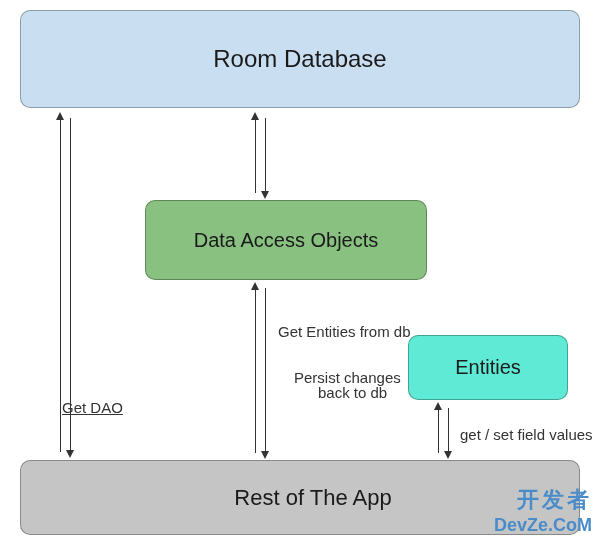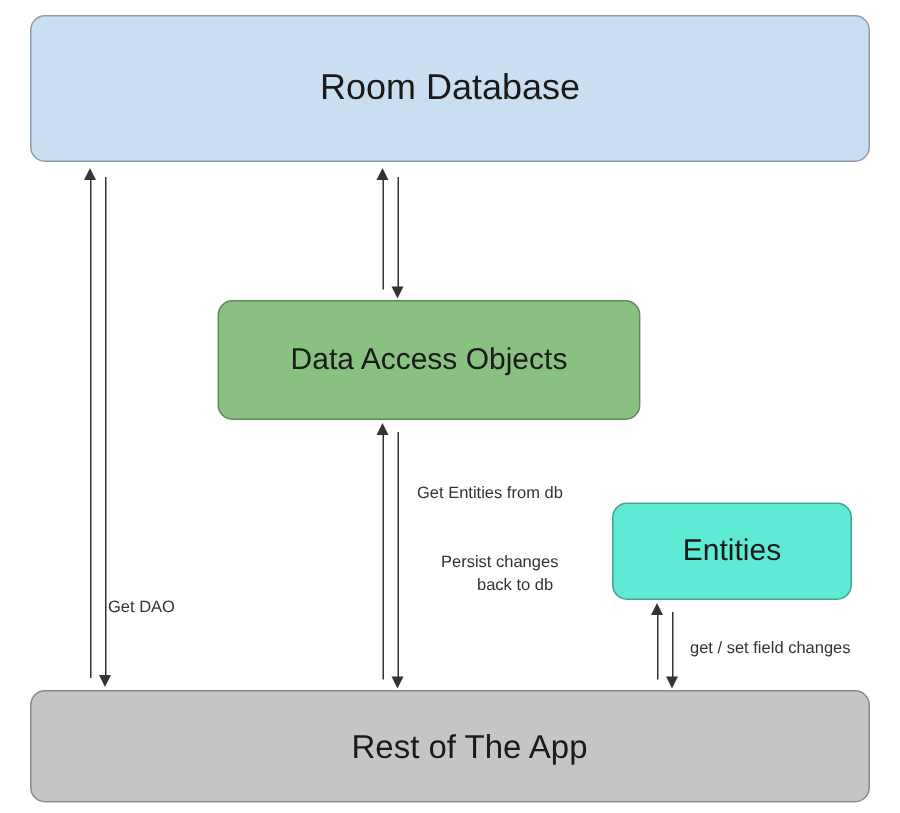--- a/index.html
+++ b/index.html
@@ -64,21 +64,21 @@
       position: absolute;
       width: 0;
       height: 0;
       border-left: 4px solid transparent;
       border-right: 4px solid transparent;
     }
     .arrow-head-up { border-bottom: 8px solid #333; }
     .arrow-head-down { border-top: 8px solid #333; }
     .label {
       position: absolute;
-      font-size: 11px;
+      font-size: 15px;
       color: #333;
       line-height: 1.3;
     }
     .watermark {
       position: absolute;
       right: 8px;
       bottom: 6px;
       text-align: right;
       font-family: Arial, sans-serif;
       pointer-events: none;
@@ -111,35 +111,37 @@
 </div>
 
 <div class="box rest-app">
   <span>Rest of The App</span>
 </div>
 
 <div class="arrow-line" style="left:60px; top:118px; height:334px;"></div>
 <div class="arrow-head-up" style="left:56px; top:112px;"></div>
 <div class="arrow-line" style="left:70px; top:118px; height:334px;"></div>
 <div class="arrow-head-down" style="left:66px; top:450px;"></div>
-<div class="label" style="left:72px; top:398px;">Get DAO</div>
+<div class="label" style="left:62px; top:398px;text-decoration:underline;">Get DAO</div>
 
 <div class="arrow-line" style="left:255px; top:118px; height:75px;"></div>
 <div class="arrow-head-up" style="left:251px; top:112px;"></div>
 <div class="arrow-line" style="left:265px; top:118px; height:75px;"></div>
 <div class="arrow-head-down" style="left:261px; top:191px;"></div>
 
 <div class="arrow-line" style="left:255px; top:288px; height:165px;"></div>
 <div class="arrow-head-up" style="left:251px; top:282px;"></div>
 <div class="arrow-line" style="left:265px; top:288px; height:165px;"></div>
 <div class="arrow-head-down" style="left:261px; top:451px;"></div>
 <div class="label" style="left:278px; top:322px;">Get Entities from db</div>
 <div class="label" style="left:294px; top:368px;">Persist changes</div>
 <div class="label" style="left:278px; top:383px;padding-left:40px;">back to db</div>
 
 <div class="arrow-line" style="left:438px; top:408px; height:45px;"></div>
 <div class="arrow-head-up" style="left:434px; top:402px;"></div>
 <div class="arrow-line" style="left:448px; top:408px; height:45px;"></div>
 <div class="arrow-head-down" style="left:444px; top:451px;"></div>
-<div class="label" style="left:460px; top:425px;">get / set field changes</div>
+<div class="label" style="left:460px; top:425px;">get / set field values</div>
 
 <div class="watermark">
+  <div class="line1">开发者</div>
+  <div class="line2">DevZe.CoM</div>
 </div>
 
 </body></html>

